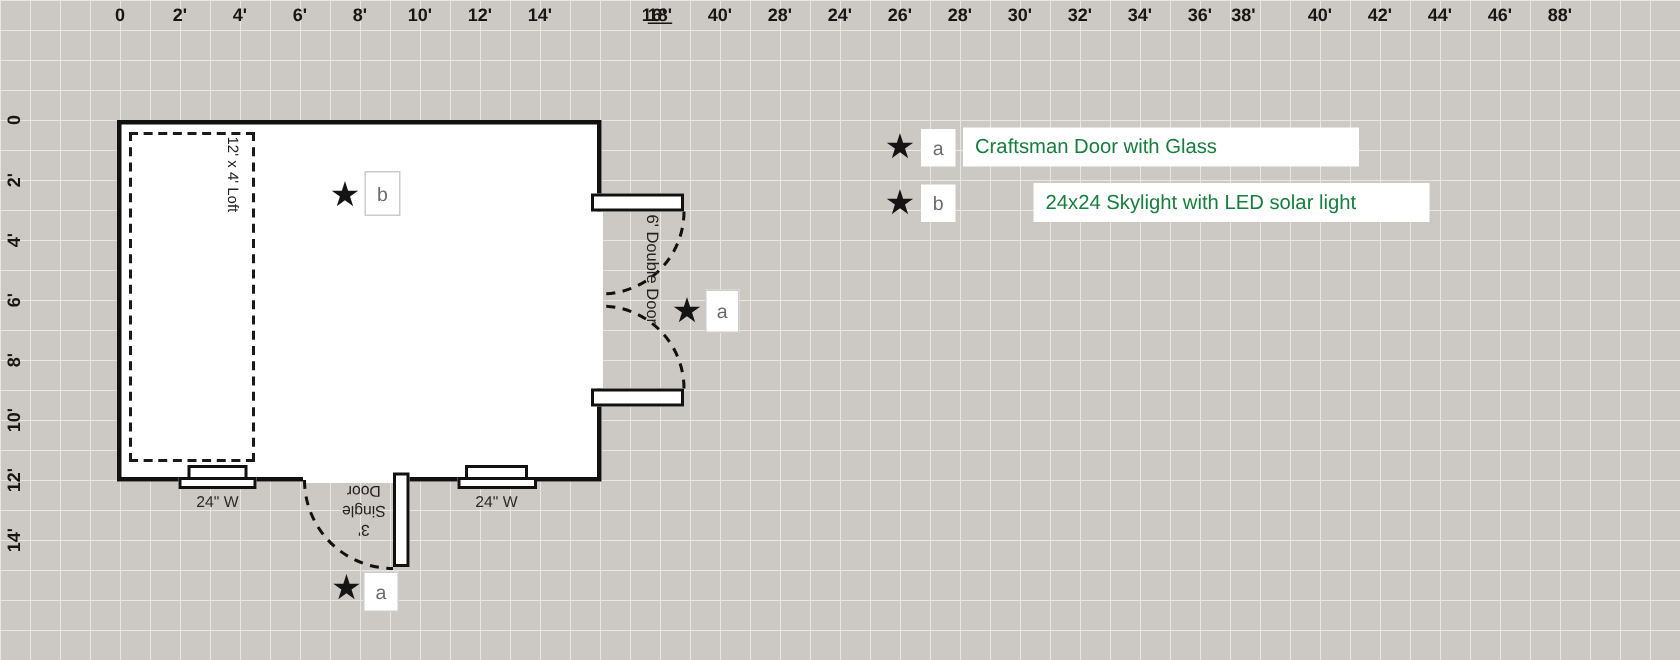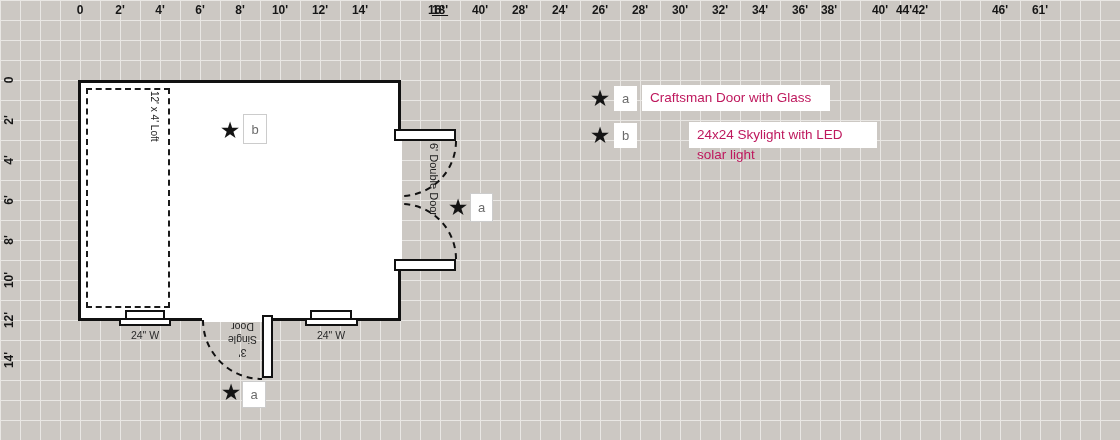--- a/index.html
+++ b/index.html
@@ -87,23 +87,23 @@
   .box-a-right { left: 470px; top: 193px; width: 23px; height: 29px; }
   .box-a-bottom { left: 242px; top: 381px; width: 24px; height: 27px; }
   .legend-letter {
     position: absolute; background: #fff;
     display: flex; align-items: center; justify-content: center;
     font-size: 13px; color: #6b6b6b;
     width: 23px; height: 25px;
   }
   .legend-desc {
     position: absolute; background: #fff;
-    width: 188px; height: 26px;
+    width: 264px; height: 26px;
     padding: 3px 8px;
-    font-size: 13.5px; line-height: 20px; color: #be185d;
+    font-size: 13.5px; line-height: 20px; color: #15803d;
     overflow: visible;
   }
 </style>
 </head>
 <body>
 
 <div class="canvas">
 
   <div>
       <span class="ruler-label-top" style="left: 80px;">0</span>
@@ -121,23 +121,23 @@
       <span class="ruler-label-top" style="left: 560px;">24'</span>
       <span class="ruler-label-top" style="left: 600px; text-align: right;">26'</span>
       <span class="ruler-label-top" style="left: 640px;">28'</span>
       <span class="ruler-label-top" style="left: 680px;">30'</span>
       <span class="ruler-label-top" style="left: 720px;">32'</span>
       <span class="ruler-label-top" style="left: 760px;">34'</span>
       <span class="ruler-label-top" style="left: 800px;">36'</span>
       <span class="ruler-label-top" style="left: 791px; margin-left: 38px;">38'</span>
       <span class="ruler-label-top" style="left: 880px;">40'</span>
       <span class="ruler-label-top" style="left: 920px;">42'</span>
-      <span class="ruler-label-top" style="left: 904px; text-align: center;">44'</span>
+      <span class="ruler-label-top" style="left: 960px; text-align: center;">44'</span>
       <span class="ruler-label-top" style="left: 1000px;">46'</span>
-      <span class="ruler-label-top" style="left: 1040px;">61'</span>
+      <span class="ruler-label-top" style="left: 1040px;">88'</span>
     </div>
   <div>
       <span class="ruler-label-left" style="top: 80px;">0</span>
       <span class="ruler-label-left" style="top: 120px;">2'</span>
       <span class="ruler-label-left" style="top: 160px;">4'</span>
       <span class="ruler-label-left" style="top: 200px;">6'</span>
       <span class="ruler-label-left" style="top: 240px;">8'</span>
       <span class="ruler-label-left" style="top: 280px;">10'</span>
       <span class="ruler-label-left" style="top: 320px;">12'</span>
       <span class="ruler-label-left" style="top: 360px;">14'</span>

